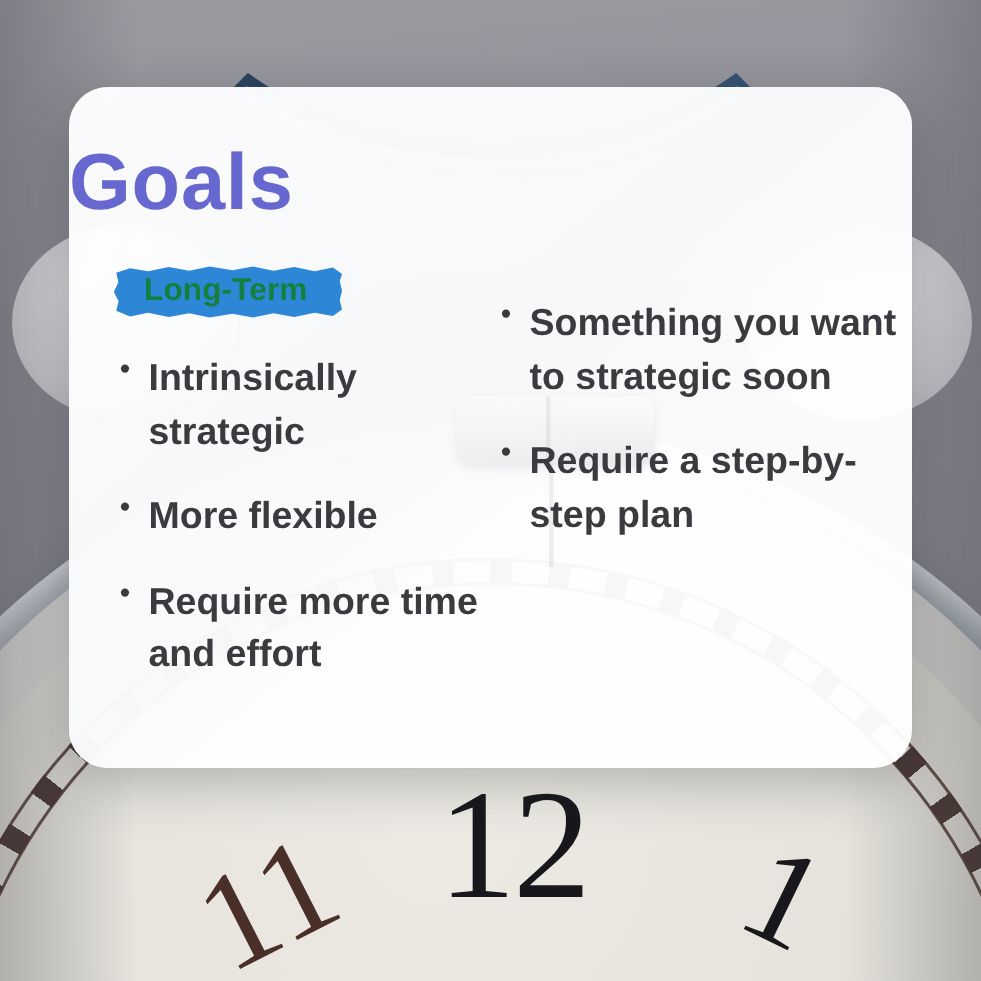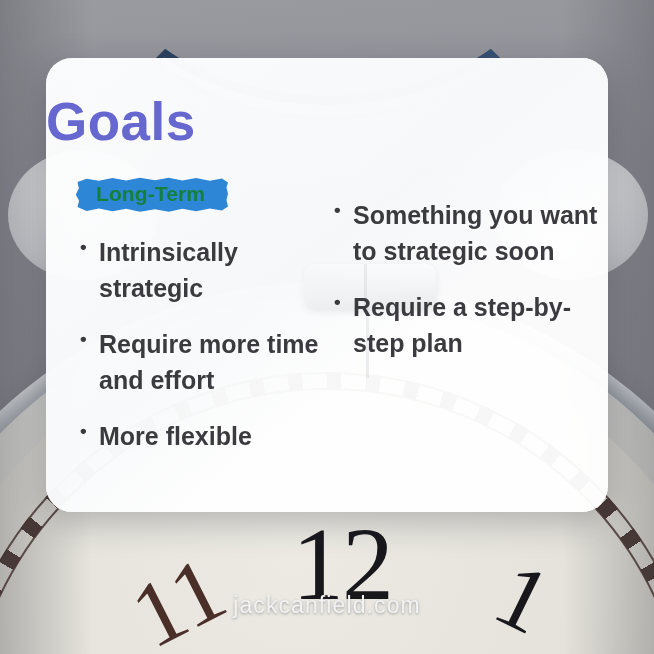--- a/index.html
+++ b/index.html
@@ -421,31 +421,30 @@
 
       <div class="columns">
 
         <div class="col left">
           <div class="badge-wrap">
             <div class="badge-paint"></div>
             <span class="badge">Long-Term</span>
           </div>
           <ul class="bullets">
             <li>Intrinsically strategic</li>
+            <li>More flexible</li>
             <li>Require more time and effort</li>
-            <li>More flexible</li>
           </ul>
         </div>
 
         <div class="col right">
           <ul class="bullets">
             <li>Something you want to strategic soon</li>
             <li>Require a step-by-step plan</li>
           </ul>
         </div>
 
       </div>
     </div>
   </div>
 
-  <div class="watermark">jackcanfield.com</div>
 
 </div>
 
 </body></html>

